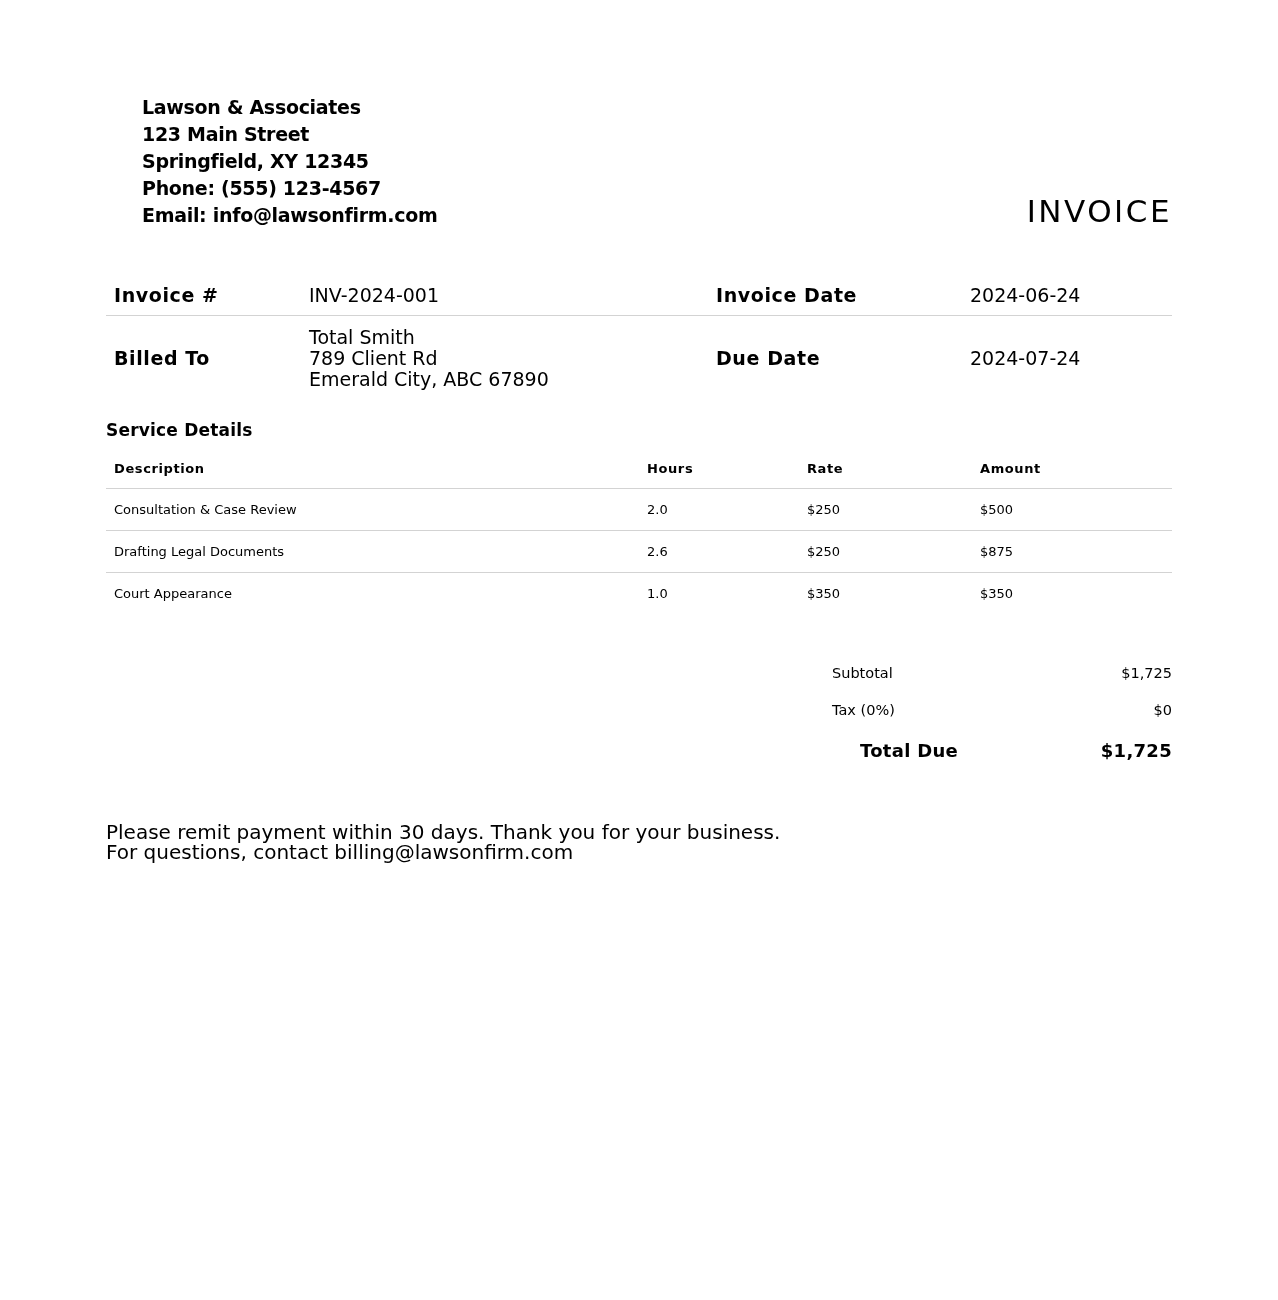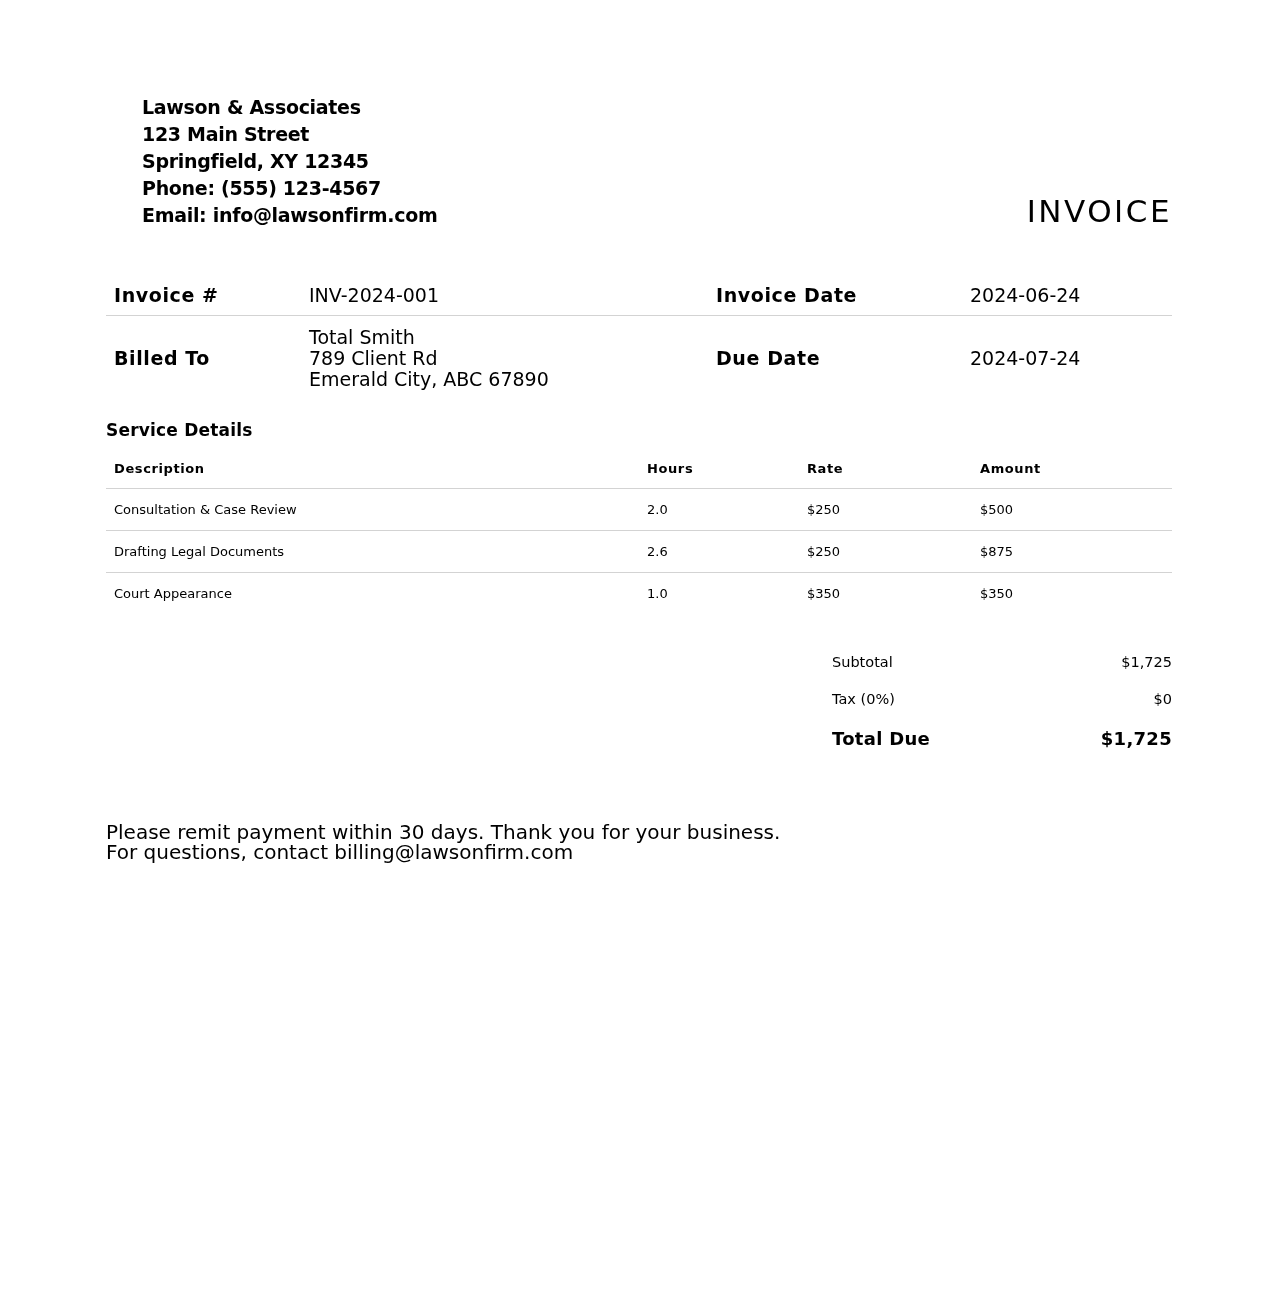--- a/index.html
+++ b/index.html
@@ -22,22 +22,22 @@
     .meta .lbl { font-weight: bold; letter-spacing: 0.6px; }
     .meta .billed div { line-height: 21px; }
 
     .section-title { font-weight: bold; font-size: 17px; margin-top: 20px; letter-spacing: 0.2px; }
     .services { margin-top: 8px; font-size: 13px; }
     .services th { text-align: left; font-weight: bold; letter-spacing: 0.6px; padding: 0 8px; height: 40px; border-bottom: 1px solid #d3d3d3; }
     .services td { padding: 0 8px; height: 41px; }
     .services tbody tr:not(:last-child) td { border-bottom: 1px solid #d3d3d3; }
 
     .totals { position: absolute; left: 726px; top: 560px; width: 340px; font-size: 14.5px; }
-    .totals .row { display: flex; justify-content: space-between; height: 37px; }
-    .totals .row.total { font-weight: bold; font-size: 18px; height: 44px; letter-spacing: 0.3px; }
+    .totals .row { display: flex; justify-content: space-between; height: 37px; align-items: center; }
+    .totals .row.total { font-weight: bold; font-size: 18px; height: 44px; letter-spacing: 0.3px; margin-left: 28px; }
 
     .footer { position: absolute; left: 0; top: 728px; font-size: 20px; line-height: 20px; }
   </style>
 </head>
 <body>
 
 <div class="page">
   <div class="header">
     <div class="company">
       <div>Lawson &amp; Associates</div>

